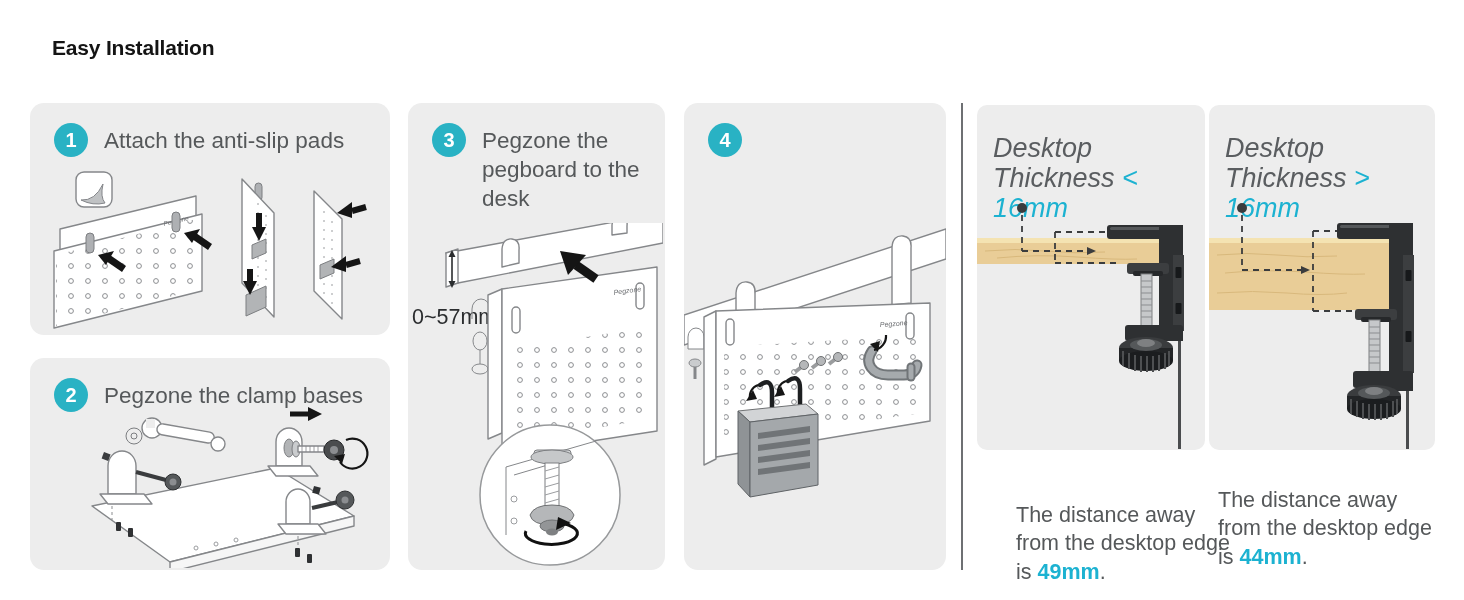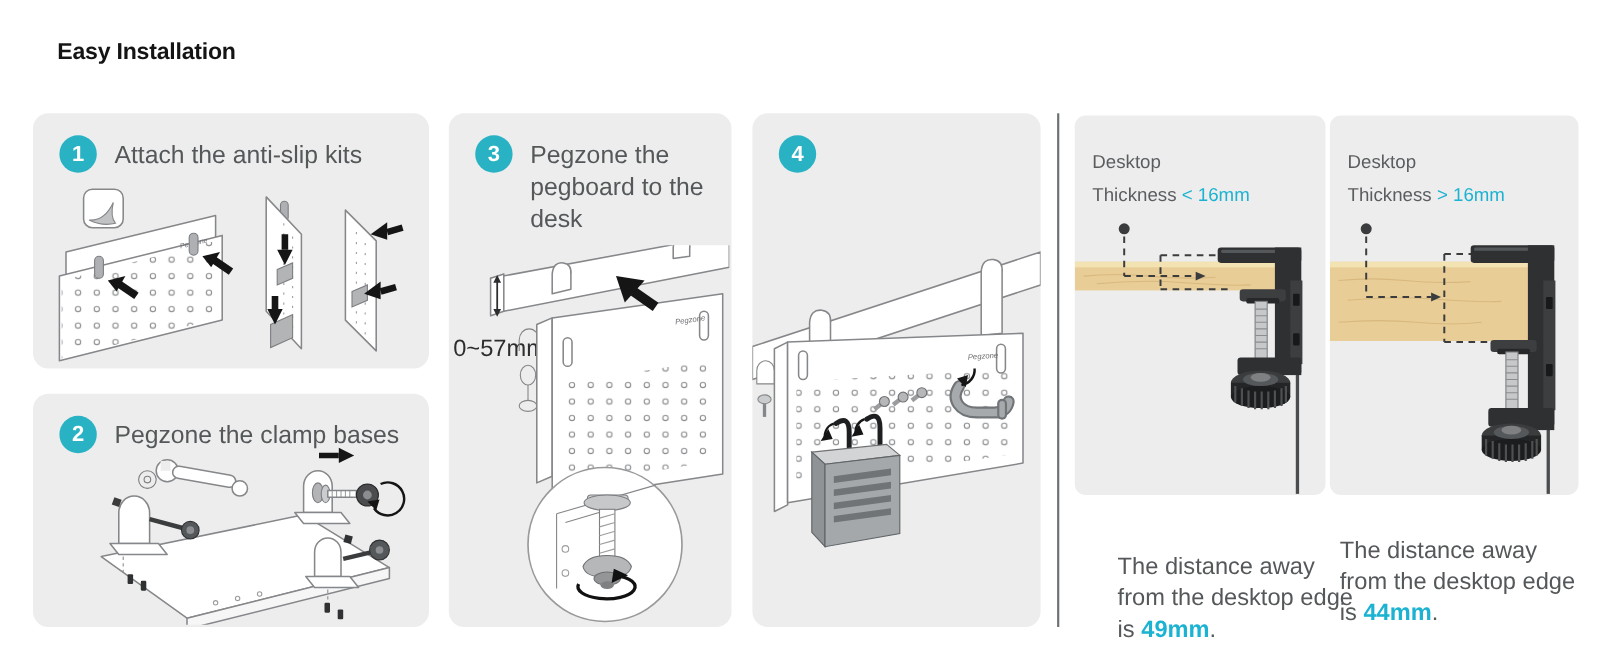--- a/index.html
+++ b/index.html
@@ -28,37 +28,37 @@
   .divider{position:absolute;left:961px;top:103px;width:2px;height:467px;background:#6e7073;}
   .step-head{display:flex;align-items:flex-start;gap:16px;padding:20px 18px 0 24px;}
   .badge{
     flex:0 0 auto;width:34px;height:34px;border-radius:50%;background:var(--accent-badge);
     color:#fff;font-weight:700;font-size:20px;display:flex;align-items:center;justify-content:center;
   }
   .step-label{font-size:22.5px;line-height:29px;color:#55585a;padding-top:3px;}
   .narrow{max-width:168px;}
   .illus{position:absolute;}
   .ln{fill:#ffffff;stroke:#85878a;stroke-width:1.4;stroke-linejoin:round;}
-  .thick-head{position:absolute;left:16px;top:28px;font-size:17px;line-height:30px;color:#5a5d60;}
+  .thick-head{position:absolute;left:16px;top:28px;font-size:27px;line-height:30px;color:#5a5d60;font-style:italic;}
   .teal{color:var(--accent-text);}
   .note{position:absolute;width:217px;font-size:21.5px;line-height:28.5px;color:#55585a;}
   .n5{left:1016px;top:479px;}
   .n6{left:1218px;top:464px;}
   .dist{color:var(--accent-text);font-weight:700;}
   .dash{fill:none;stroke:#3a3c3e;stroke-width:1.8;stroke-dasharray:6 5;}
 </style>
 </head>
 <body>
 
 <h1 class="title">Easy Installation</h1>
 
 <section class="panel p1">
   <div class="step-head">
     <span class="badge">1</span>
-    <span class="step-label">Attach the anti-slip kits</span>
+    <span class="step-label">Attach the anti-slip pads</span>
   </div>
   <svg class="illus" style="left:16px;top:66px" width="330" height="160" viewBox="0 0 330 160">
     <defs>
       <pattern id="h1" width="17" height="15" patternUnits="userSpaceOnUse">
         <circle cx="8" cy="7" r="2.4" fill="#fff" stroke="#8b8d90" stroke-width="1"></circle>
       </pattern>
     </defs>
     <g>
       <rect x="30" y="3" width="36" height="35" rx="8" class="ln"></rect>
       <path d="M35 31 q14 1 22 -16 q-3 13 2 19 q-12 3 -24 -3 z" fill="#c0c2c4" stroke="#84868a" stroke-width="1"></path>

